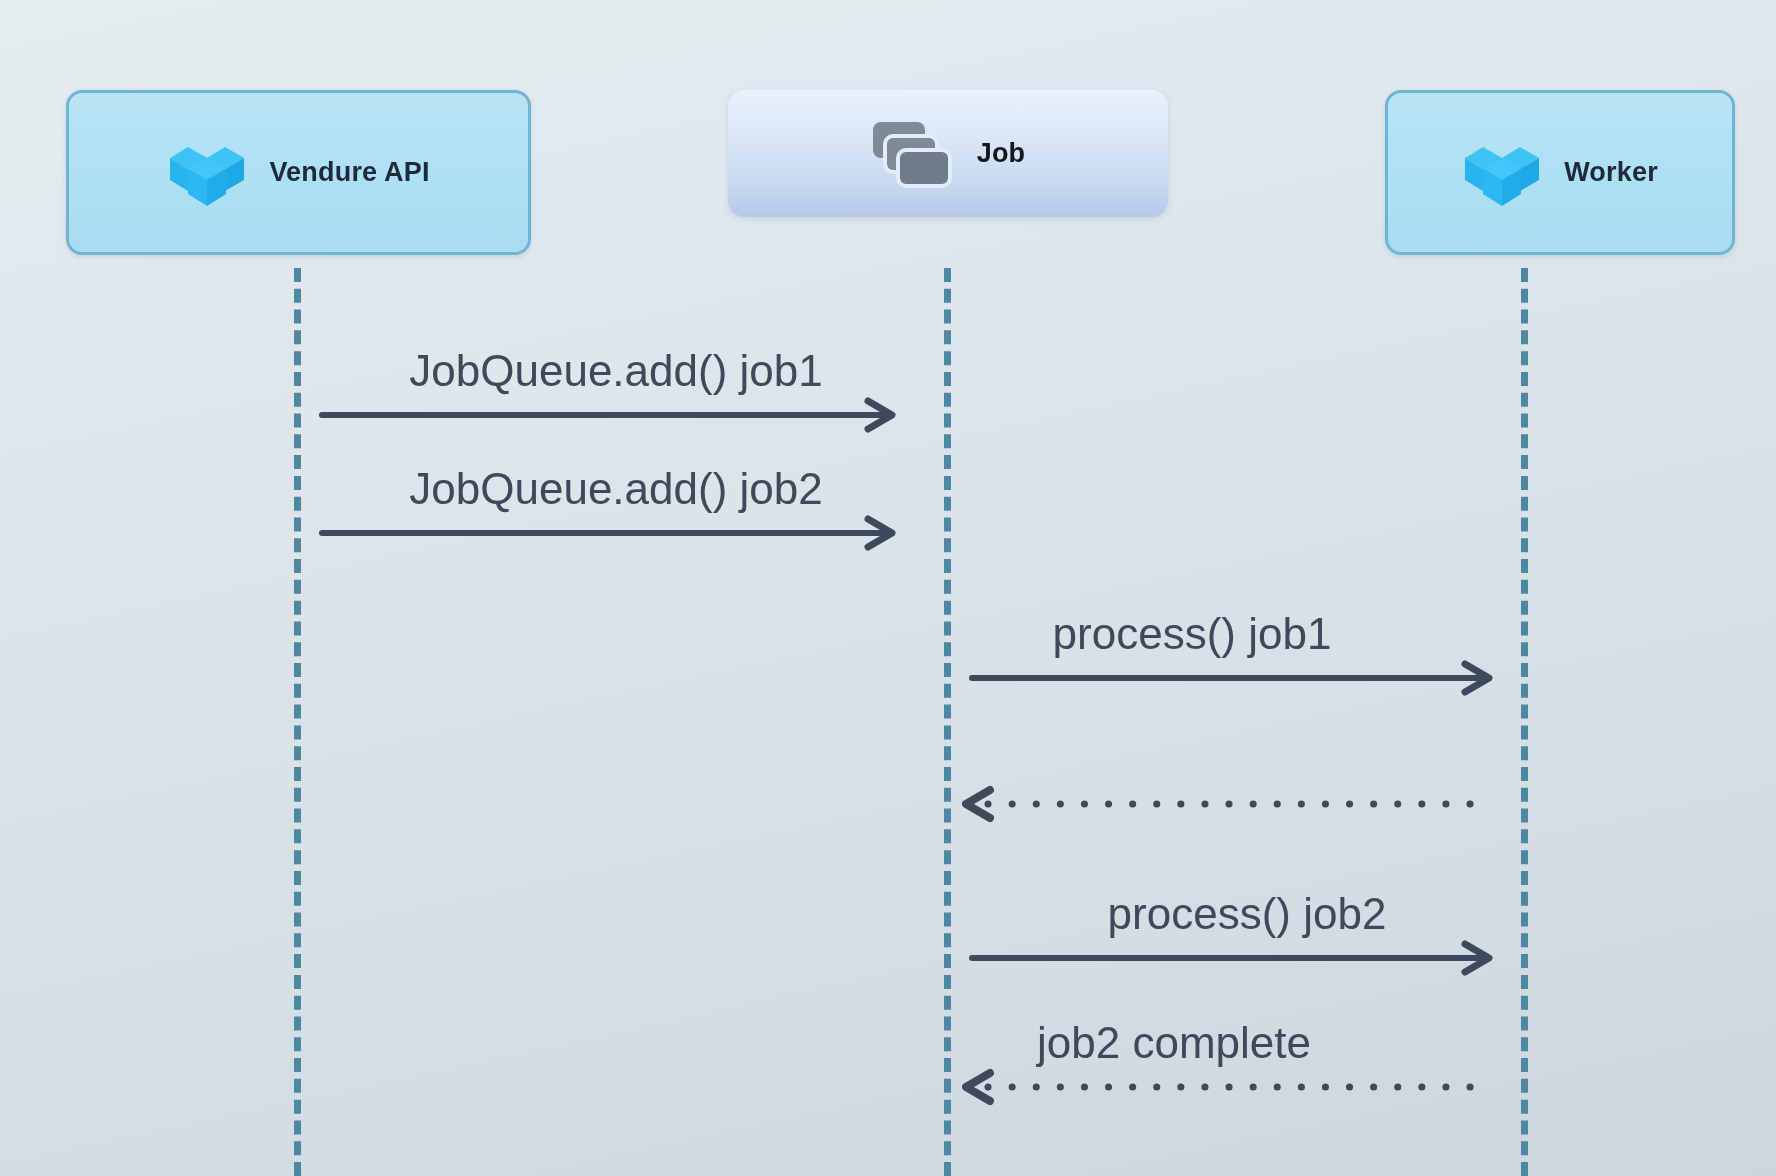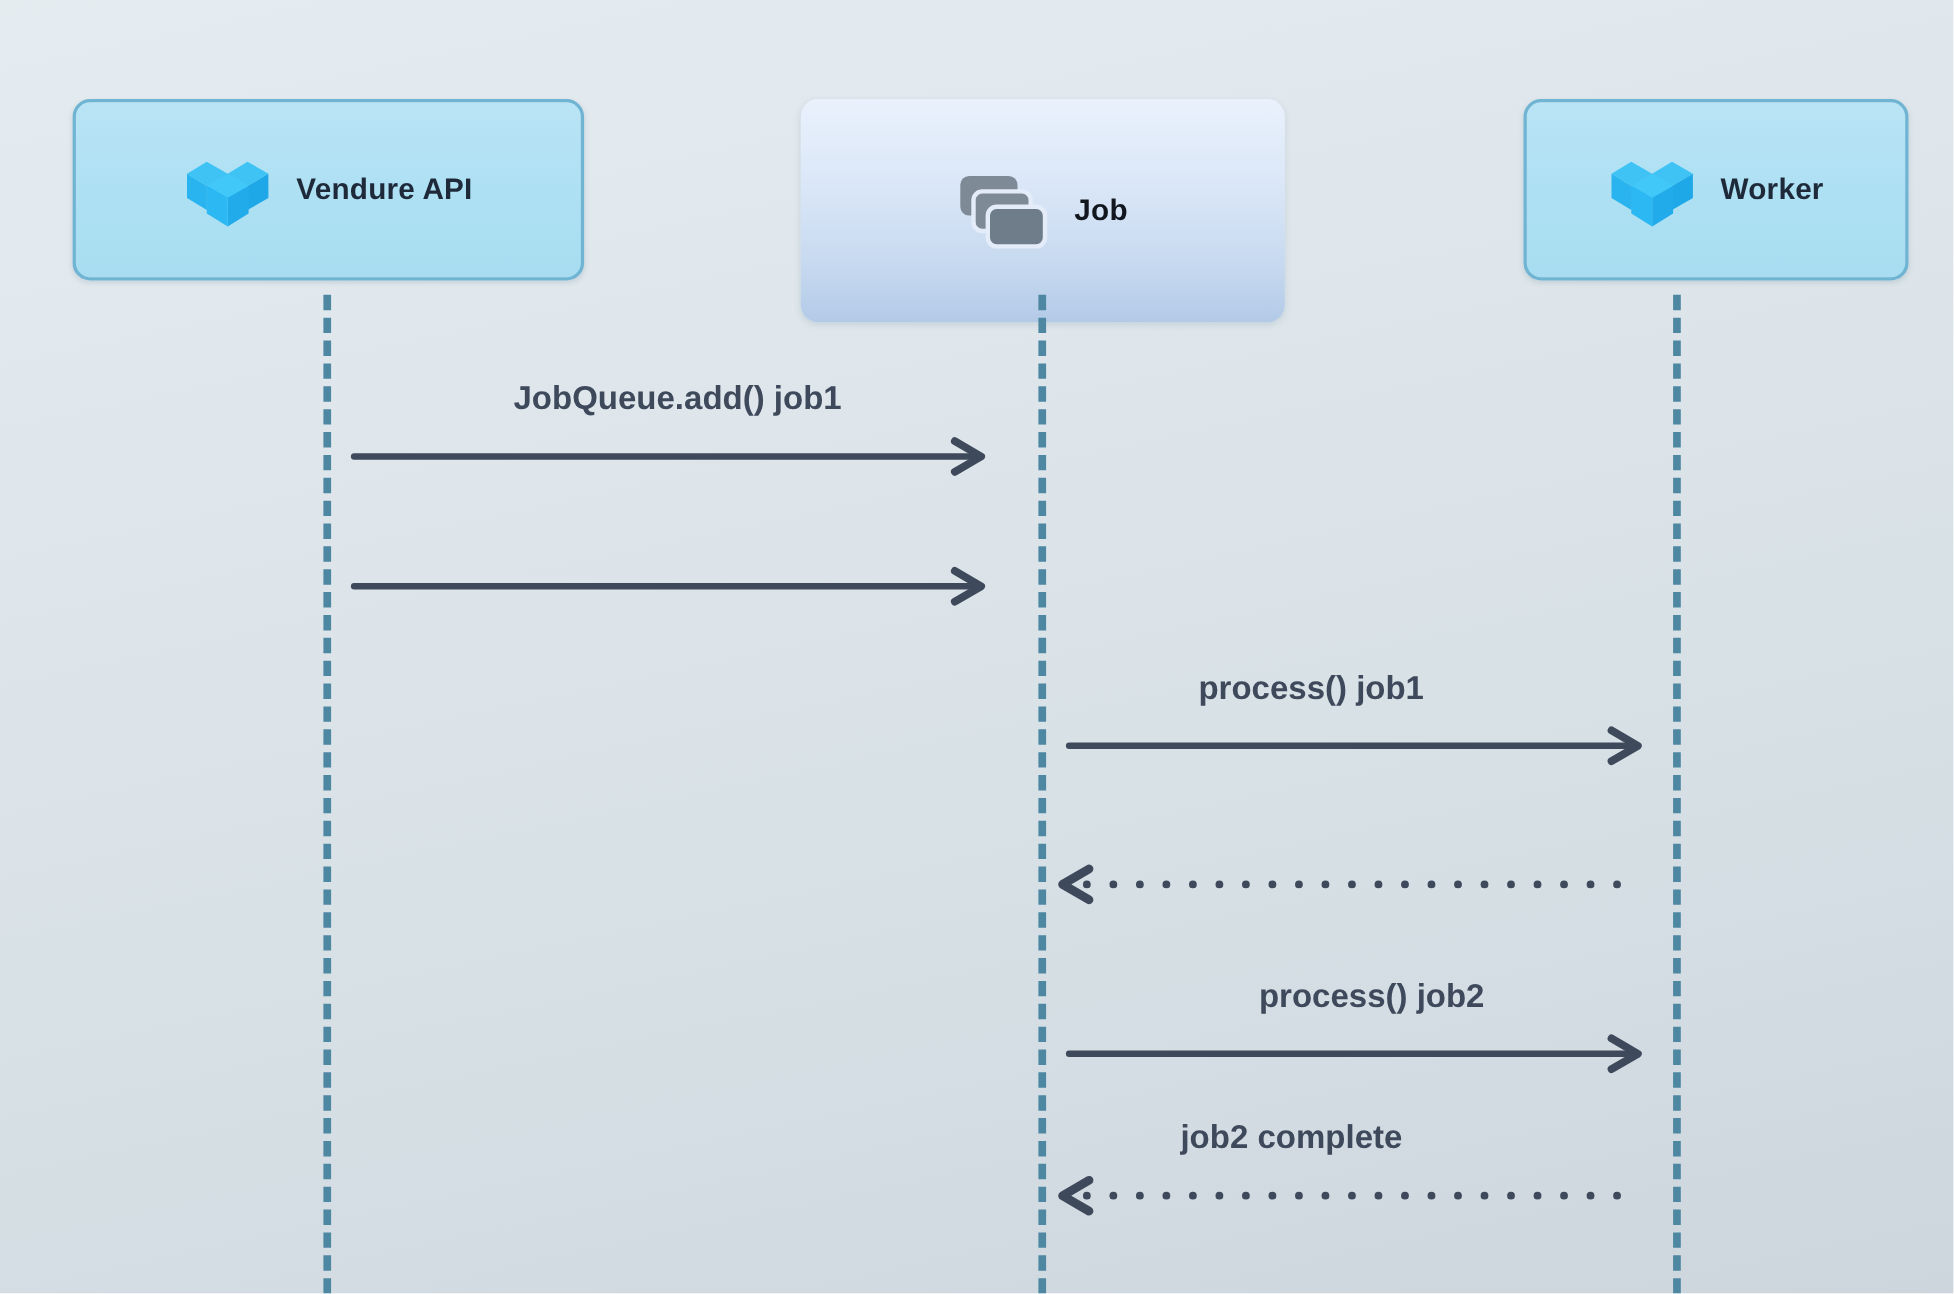--- a/index.html
+++ b/index.html
@@ -71,22 +71,22 @@
 
   
   .message {
     position: absolute;
     height: 64px;
   }
   .message svg { display: block; overflow: visible; }
 
   .msg-label {
     position: absolute;
-    font-size: 30px;
-    font-weight: bold;
+    font-size: 44px;
+    font-weight: normal;
     color: #3E4A5C;
     white-space: nowrap;
     transform: translateX(-50%);
     text-align: center;
   }
 </style>
 </head>
 <body>
 
 <div id="diagram-root">
@@ -104,21 +104,21 @@
         <polygon points="58,33 77,22 77,44 58,55" fill="#1FA8E8"></polygon>
 
         <polygon points="21,33 40,22 59,33 40,44" fill="#41C8F8"></polygon>
         <polygon points="21,33 40,44 40,70 21,58" fill="#2CB8F2"></polygon>
         <polygon points="40,44 59,33 59,58 40,70" fill="#21ABEB"></polygon>
       </svg>
     </span>
     <span class="participant-label">Vendure API</span>
   </div>
 
-  <div class="participant job" style="left:728px; top:90px; width:440px; height:203px;">
+  <div class="participant job" style="left:728px; top:90px; width:440px; height:127px;">
     <span class="icon-slot">
       <svg width="84" height="72" viewBox="0 0 84 72">
         <rect x="2" y="4" width="52" height="36" rx="8" fill="#7E8A96"></rect>
         <rect x="14" y="18" width="52" height="36" rx="8" fill="#7E8A96" stroke="#E3ECF8" stroke-width="4"></rect>
         <rect x="27" y="32" width="52" height="36" rx="8" fill="#6F7D8B" stroke="#E3ECF8" stroke-width="4"></rect>
       </svg>
     </span>
     <span class="participant-label">Job</span>
   </div>
 
@@ -144,20 +144,21 @@
   <div class="lifeline" style="left:1521px; top:268px; height:908px;"></div>
 
   <div class="msg-label" style="left:616px; top:346px;">JobQueue.add() job1</div>
   <div class="message" style="left:320px; top:400px; width:584px;">
     <svg width="584" height="30" viewBox="0 0 584 30">
       <line x1="2" y1="15" x2="568" y2="15" stroke="#3E4A5C" stroke-width="6" stroke-linecap="round"></line>
       <polyline points="548,1 572,15 548,29" fill="none" stroke="#3E4A5C" stroke-width="7" stroke-linecap="round" stroke-linejoin="round"></polyline>
     </svg>
   </div>
 
+  <div class="msg-label" style="left:616px; top:464px;">JobQueue.add() job2</div>
   <div class="message" style="left:320px; top:518px; width:584px;">
     <svg width="584" height="30" viewBox="0 0 584 30">
       <line x1="2" y1="15" x2="568" y2="15" stroke="#3E4A5C" stroke-width="6" stroke-linecap="round"></line>
       <polyline points="548,1 572,15 548,29" fill="none" stroke="#3E4A5C" stroke-width="7" stroke-linecap="round" stroke-linejoin="round"></polyline>
     </svg>
   </div>
 
   <div class="msg-label" style="left:1192px; top:609px;">process() job1</div>
   <div class="message" style="left:970px; top:663px; width:530px;">
     <svg width="530" height="30" viewBox="0 0 530 30">

